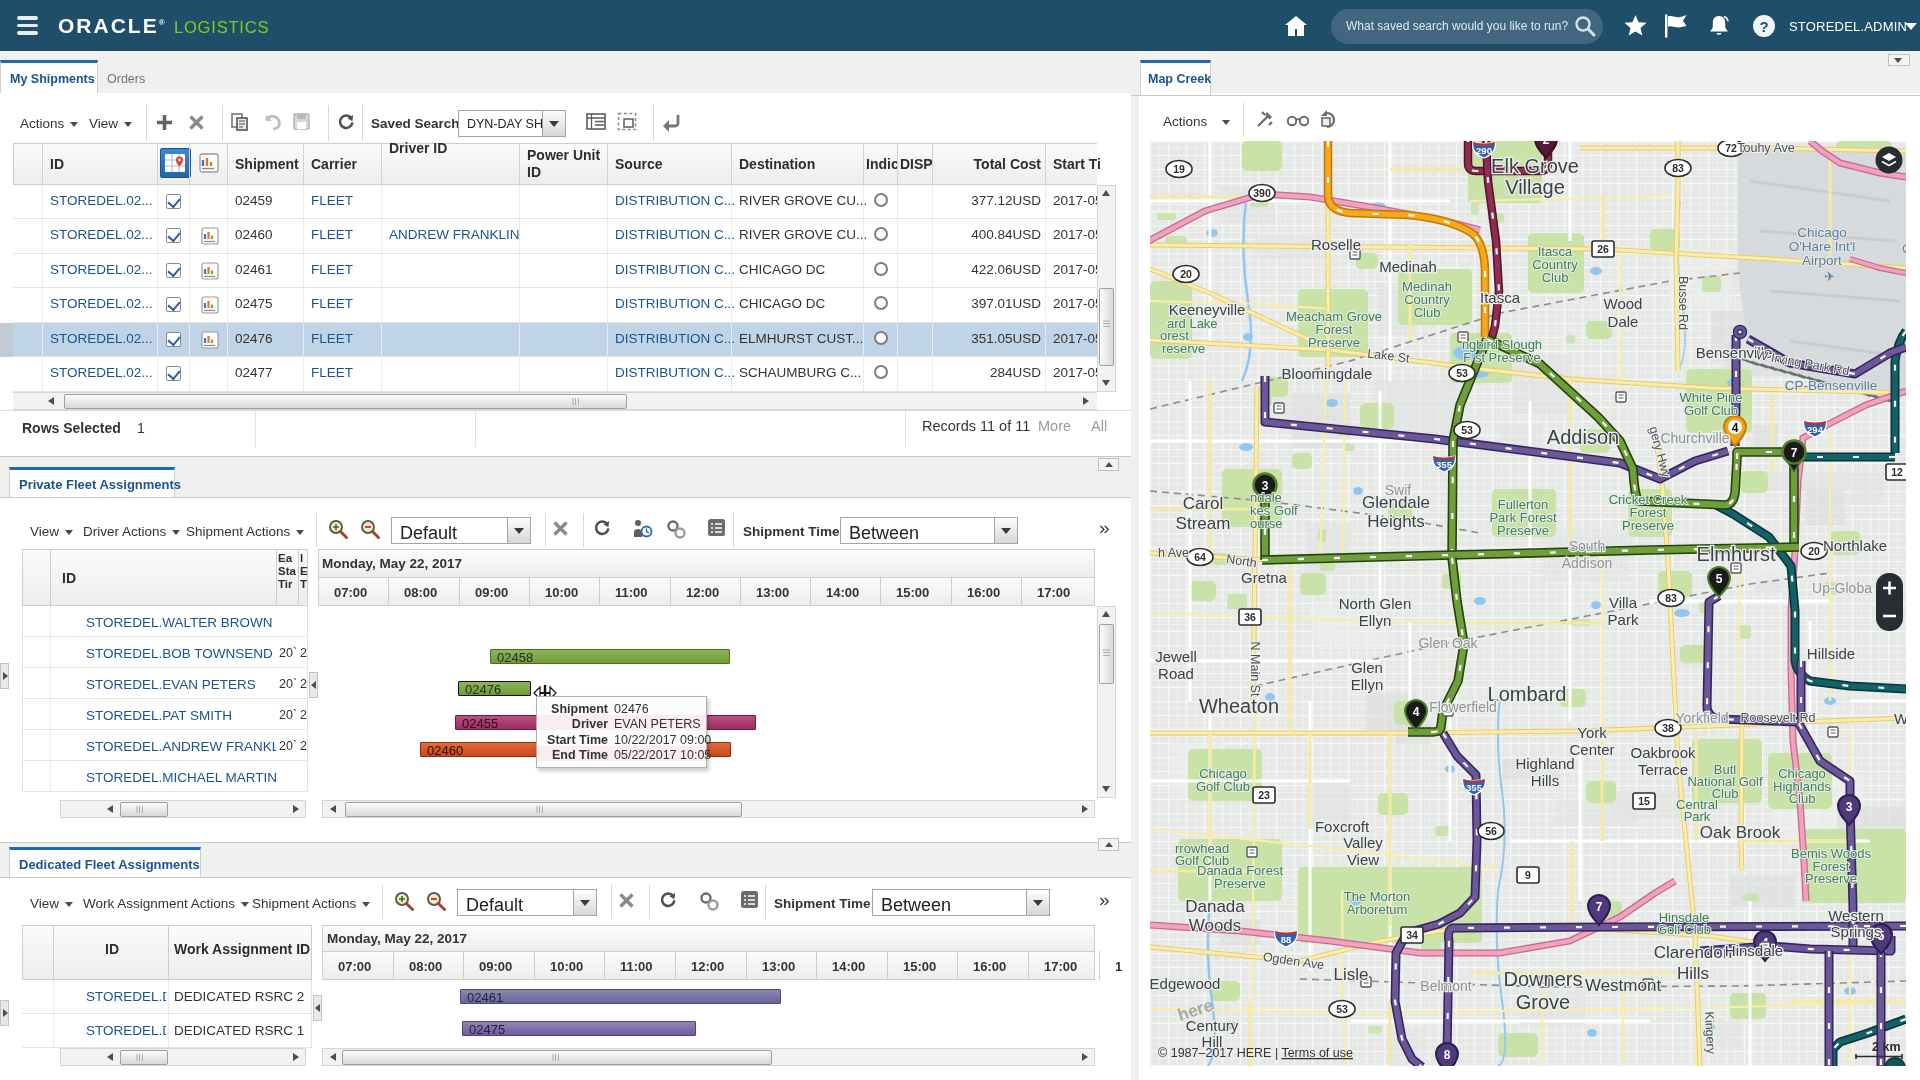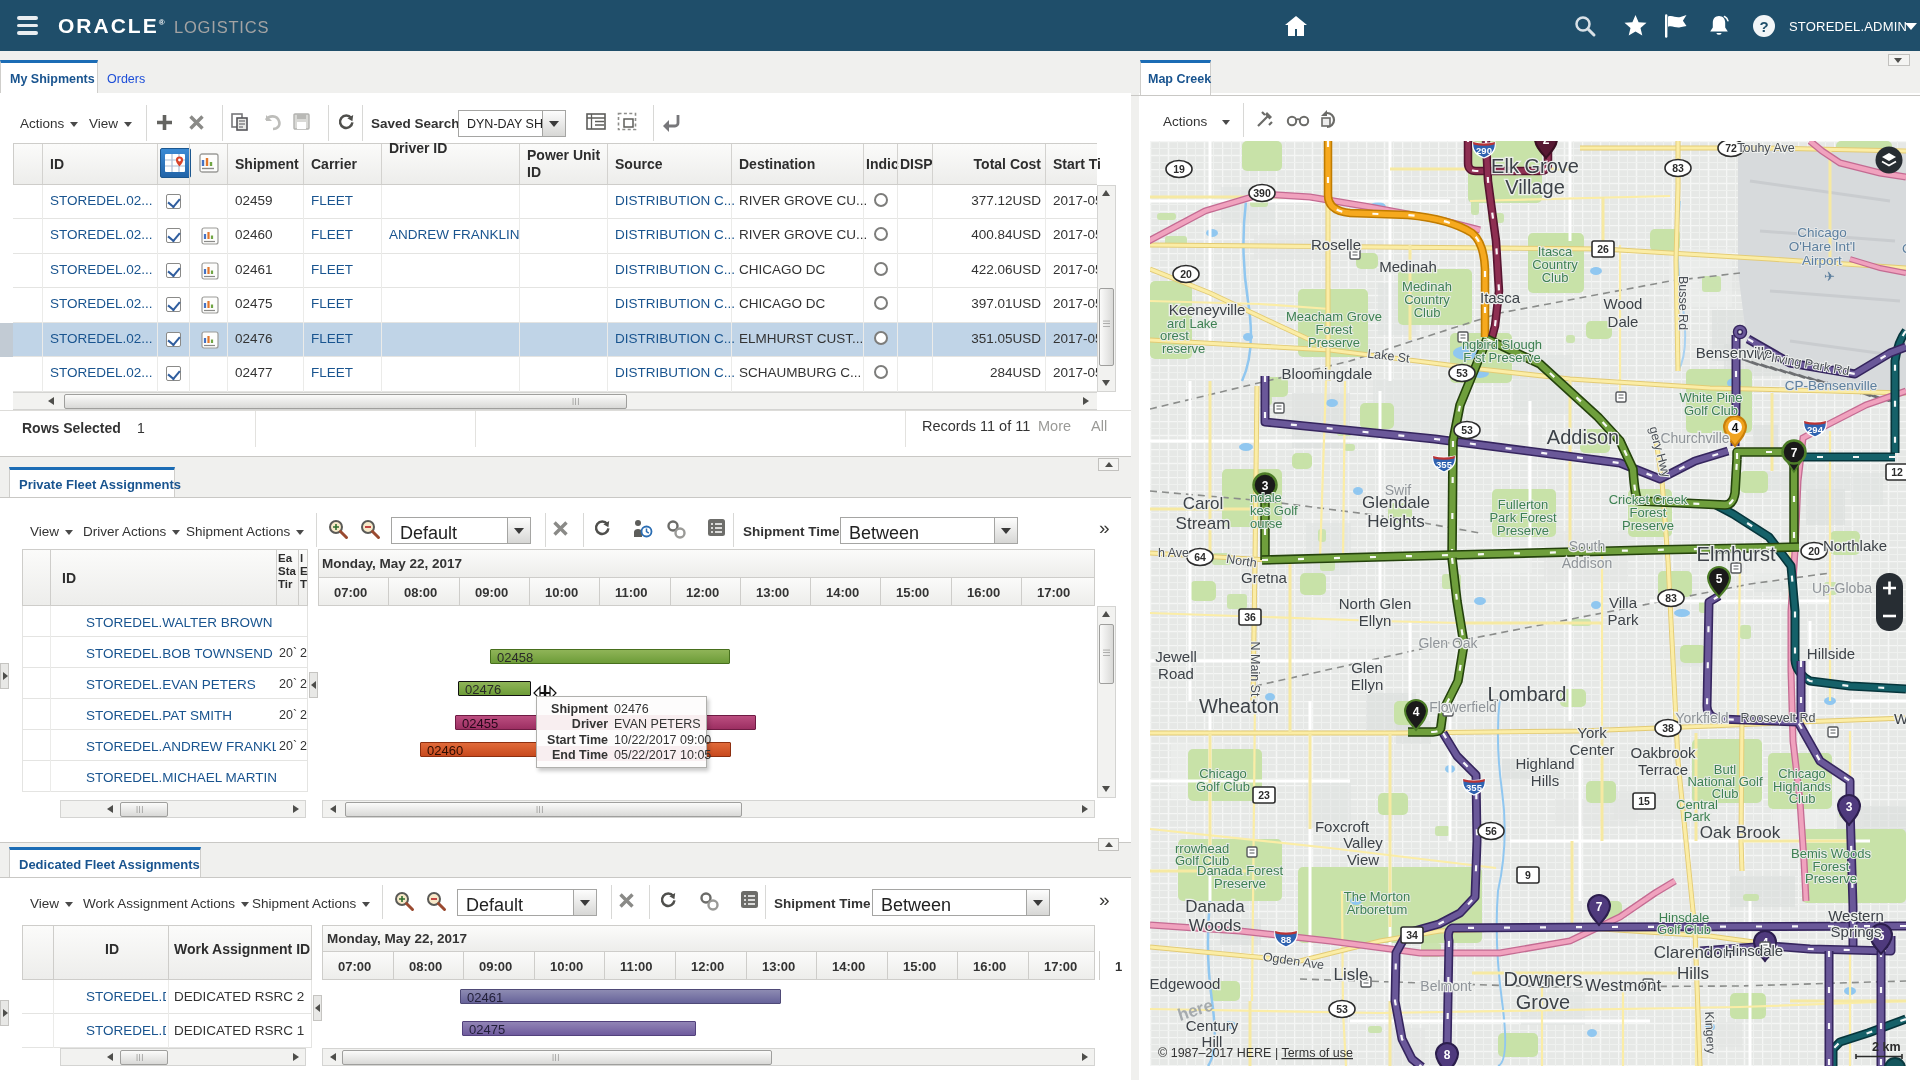--- a/index.html
+++ b/index.html
@@ -5,27 +5,27 @@
 * { margin:0; padding:0; box-sizing:border-box; }
 html,body { width:1920px; height:1080px; overflow:hidden; font-family:"Liberation Sans", sans-serif; background:#f0f0ee; }
 .abs { position:absolute; }
 #page { position:relative; width:1920px; height:1080px; }
 
 #navbar { position:absolute; left:0; top:0; width:1920px; height:51px; background:#1f4e6a; }
 #navbar .ham { position:absolute; left:17px; top:16px; width:21px; height:19px; }
 #navbar .ham div { height:3.5px; background:#e9edf0; border-radius:2px; margin-bottom:4.2px; }
 .oracle { position:absolute; left:58px; top:14px; color:#fff; font-size:21px; font-weight:bold; letter-spacing:2px; }
 .oracle sup { font-size:8px; }
-.logistics { position:absolute; left:174px; top:18px; color:#a3a3a3; font-size:16.5px; letter-spacing:0.8px; font-weight:400; }
+.logistics { position:absolute; left:174px; top:18px; color:#84cc16; font-size:16.5px; letter-spacing:0.8px; font-weight:400; }
 .searchpill { position:absolute; left:1331px; top:9px; width:272px; height:35px; background:#40677f; border-radius:18px; color:#dfe7ec; font-size:12px; line-height:35px; padding-left:15px; white-space:nowrap; overflow:hidden; }
 #usr { position:absolute; left:1789px; top:19px; color:#fff; font-size:13px; letter-spacing:0.2px; }
 
 .tabbox { position:absolute; background:#fff; border:1px solid #cfcecb; border-bottom:none; border-top:3px solid #1b6cb5; }
 .tabtxt { font-size:14.5px; font-weight:bold; color:#19548f; }
-.tabplain { font-size:14.5px; color:#1d4ed8; }
+.tabplain { font-size:14.5px; color:#737373; }
 .whitebg { position:absolute; background:#fff; }
 .toolbar-label { font-size:13.5px; color:#333; }
 .caret { display:inline-block; width:0; height:0; border-left:4.5px solid transparent; border-right:4.5px solid transparent; border-top:5.5px solid #4a4a4a; vertical-align:middle; margin-left:6px; }
 .sep { position:absolute; width:1px; background:#d8d8d6; }
 
 .dd { position:absolute; height:27px; background:#fff; border:1px solid #a5a5a3; }
 .dd .txt { position:absolute; left:8px; top:5px; font-size:18px; color:#222; white-space:nowrap; overflow:hidden; }
 .dd .btn { position:absolute; right:0; top:0; bottom:0; width:23px; background:linear-gradient(#fdfdfd,#d7d7d5); border-left:1px solid #a5a5a3; }
 .dd .btn:after { content:""; position:absolute; left:6px; top:10px; width:0; height:0; border-left:5px solid transparent; border-right:5px solid transparent; border-top:6px solid #3a3a3a; }
 
@@ -53,20 +53,21 @@
     <div class="ham">
         <div></div>
         <div></div>
         <div></div>
       </div>
     <div class="oracle">ORACLE<sup>®</sup></div>
     <div class="logistics">LOGISTICS</div>
     <svg class="abs" style="left:1283px;top:13px" width="26" height="26" viewBox="0 0 26 26">
         <path d="M13 3 2 12h3v11h7v-7h2v7h7V12h3z" fill="#fff"></path>
       </svg>
+    <div class="searchpill">What saved search would you like to run?</div>
     <svg class="abs" style="left:1572px;top:13px" width="26" height="26" viewBox="0 0 26 26">
         <circle cx="11" cy="11" r="6.5" fill="none" stroke="#d9e1e7" stroke-width="2.5"></circle>
         <path d="M16 16 22 22" stroke="#d9e1e7" stroke-width="3" stroke-linecap="round"></path>
       </svg>
     <svg class="abs" style="left:1623px;top:14px" width="25" height="24" viewBox="0 0 24 24">
         <path d="M12 1l3.1 7.2 7.9.6-6 5.1 1.8 7.7L12 17.5 5.2 21.6 7 13.9l-6-5.1 7.9-.6z" fill="#fff"></path>
       </svg>
     <svg class="abs" style="left:1663px;top:14px" width="27" height="24" viewBox="0 0 27 24">
         <path d="M3.2 1.5v21" stroke="#fff" stroke-width="2.4" stroke-linecap="round"></path>
         <path d="M5 2.5c4.5-1.8 8 1.8 12.5.4l6-2-3.6 5.9 3.6 5.2-6.3 1.3c-4.5 1-8-2.3-12.2-.6z" fill="#fff"></path>

